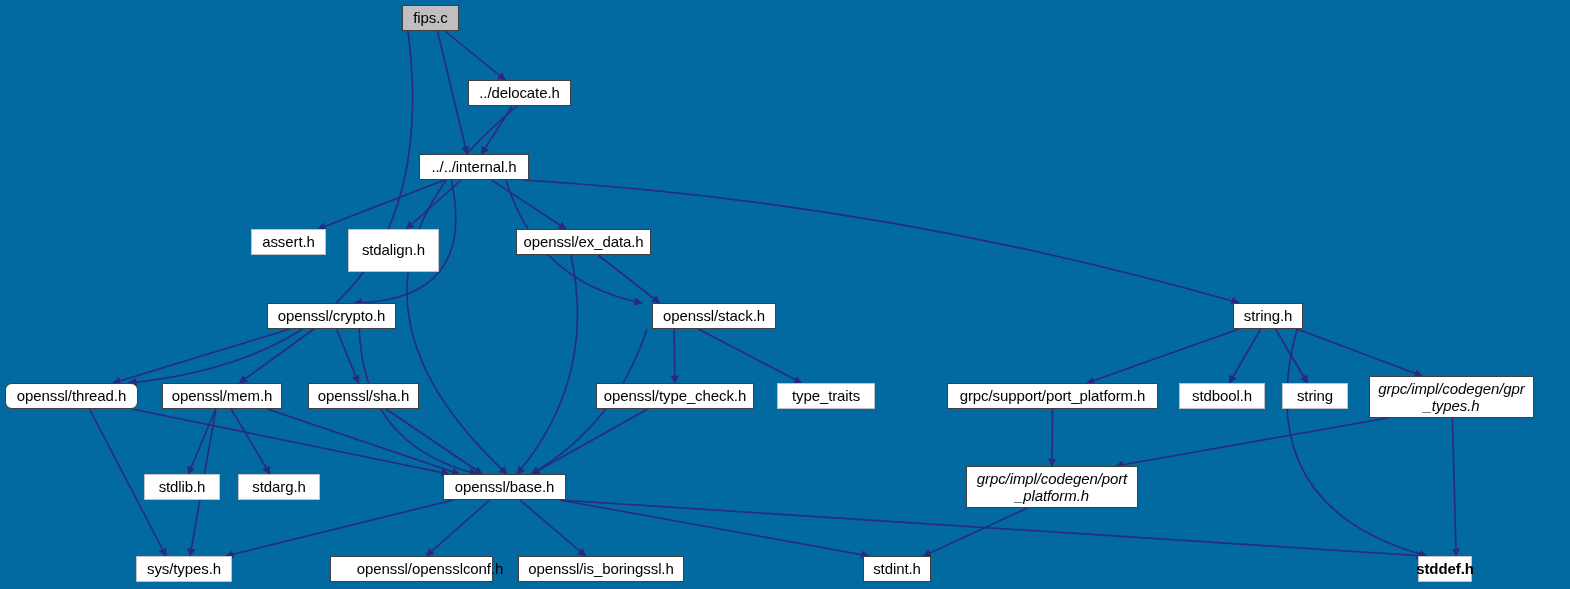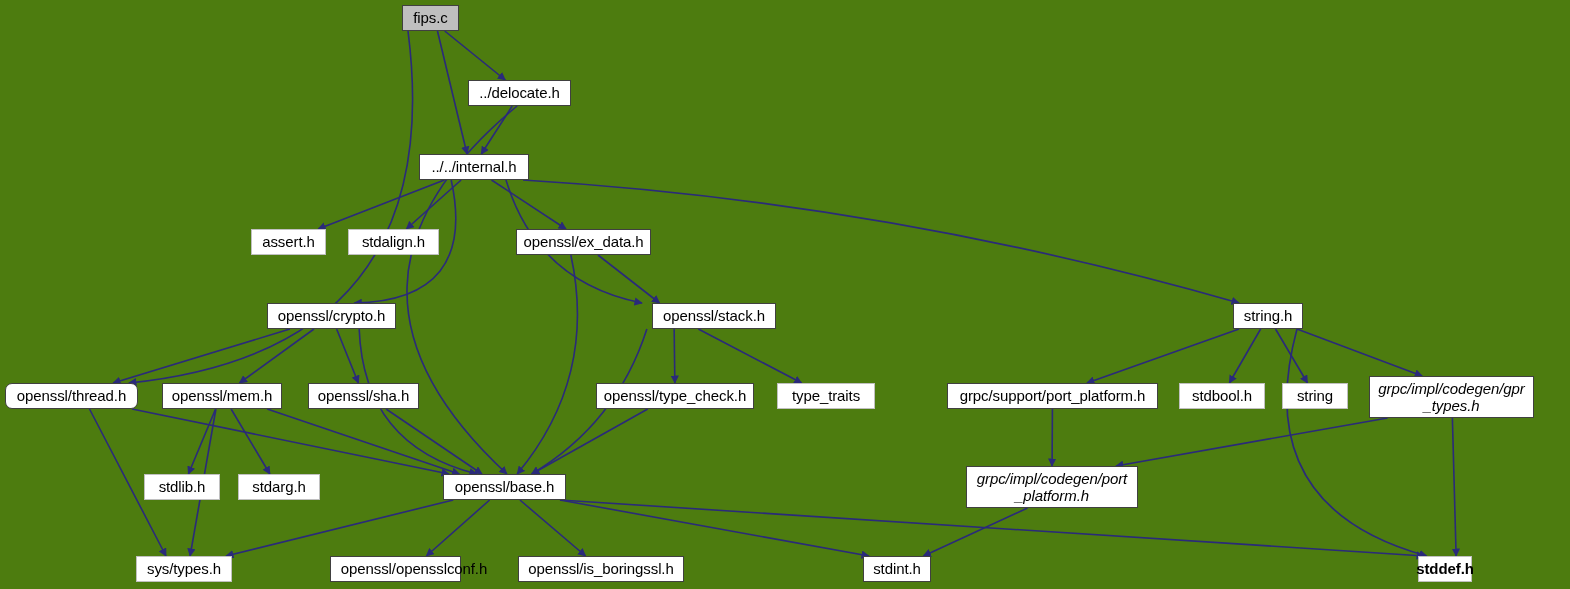--- a/index.html
+++ b/index.html
@@ -4,21 +4,21 @@
 <style>
   html, body {
     margin: 0;
     padding: 0;
     background: #ffffff;
   }
   #graph-canvas {
     position: relative;
     width: 1570px;
     height: 589px;
-    background: #4d7c0f;
+    background: #0369a1;
     font-family: "Liberation Sans", sans-serif;
     overflow: hidden;
   }
   #edge-layer {
     position: absolute;
     left: 0;
     top: 0;
     width: 1570px;
     height: 589px;
     pointer-events: none;
@@ -113,40 +113,40 @@
         <path d="M 560 500 L 869 556" marker-end="url(#arrow)"></path>
         <path d="M 560 500 L 1424 556" marker-end="url(#arrow)"></path>
       </g>
   </svg>
 
   <div id="node-layer">
       <div class="node root" style="left: 402px; top: 5px; width: 57px; height: 26px;">fips.c</div>
       <div class="node solid" style="left: 468px; top: 80px; width: 103px; height: 26px;">../delocate.h</div>
       <div class="node solid" style="left: 419px; top: 154px; width: 110px; height: 26px;">../../internal.h</div>
       <div class="node light" style="left: 251px; top: 229px; width: 75px; height: 26px;">assert.h</div>
-      <div class="node light" style="left: 348px; top: 229px; width: 91px; height: 26px;">stdalign.h</div>
+      <div class="node light" style="left: 348px; top: 229px; width: 91px; height: 43px;">stdalign.h</div>
       <div class="node solid" style="left: 516px; top: 229px; width: 135px; height: 26px;">openssl/ex_data.h</div>
       <div class="node solid" style="left: 267px; top: 303px; width: 129px; height: 26px;">openssl/crypto.h</div>
       <div class="node solid" style="left: 612px; top: 303px; width: 124px; height: 26px; margin-left: 40px;">openssl/stack.h</div>
       <div class="node solid" style="left: 1233px; top: 303px; width: 70px; height: 26px;">string.h</div>
       <div class="node solid" style="left: 5px; top: 383px; width: 133px; height: 26px; border-radius: 7px;">openssl/thread.h</div>
       <div class="node solid" style="left: 162px; top: 383px; width: 120px; height: 26px;">openssl/mem.h</div>
       <div class="node solid" style="left: 308px; top: 383px; width: 111px; height: 26px;">openssl/sha.h</div>
       <div class="node solid" style="left: 596px; top: 383px; width: 158px; height: 26px;">openssl/type_check.h</div>
       <div class="node light" style="left: 777px; top: 383px; width: 98px; height: 26px;">type_traits</div>
       <div class="node solid" style="left: 947px; top: 383px; width: 211px; height: 26px;">grpc/support/port_platform.h</div>
       <div class="node light" style="left: 1179px; top: 383px; width: 86px; height: 26px;">stdbool.h</div>
       <div class="node light" style="left: 1282px; top: 383px; width: 66px; height: 26px;">string</div>
       <div class="node solid two-line" style="left: 1369px; top: 376px; width: 165px; height: 42px;">grpc/impl/codegen/gpr
 _types.h</div>
       <div class="node light" style="left: 144px; top: 474px; width: 76px; height: 26px;">stdlib.h</div>
       <div class="node light" style="left: 238px; top: 474px; width: 82px; height: 26px;">stdarg.h</div>
       <div class="node solid" style="left: 443px; top: 474px; width: 123px; height: 26px;">openssl/base.h</div>
       <div class="node solid two-line" style="left: 966px; top: 466px; width: 172px; height: 42px;">grpc/impl/codegen/port
 _platform.h</div>
       <div class="node light" style="left: 136px; top: 556px; width: 96px; height: 26px;">sys/types.h</div>
-      <div class="node solid" style="left: 330px; top: 556px; width: 131px; height: 26px; padding-left: 40px;">openssl/opensslconf.h</div>
+      <div class="node solid" style="left: 330px; top: 556px; width: 163px; height: 26px; padding-left: 40px;">openssl/opensslconf.h</div>
       <div class="node solid" style="left: 518px; top: 556px; width: 166px; height: 26px;">openssl/is_boringssl.h</div>
       <div class="node solid" style="left: 863px; top: 556px; width: 68px; height: 26px;">stdint.h</div>
       <div class="node light" style="left: 1418px; top: 556px; width: 54px; height: 26px; font-weight: bold;">stddef.h</div>
     </div>
 
 </div>
 
 </body></html>

